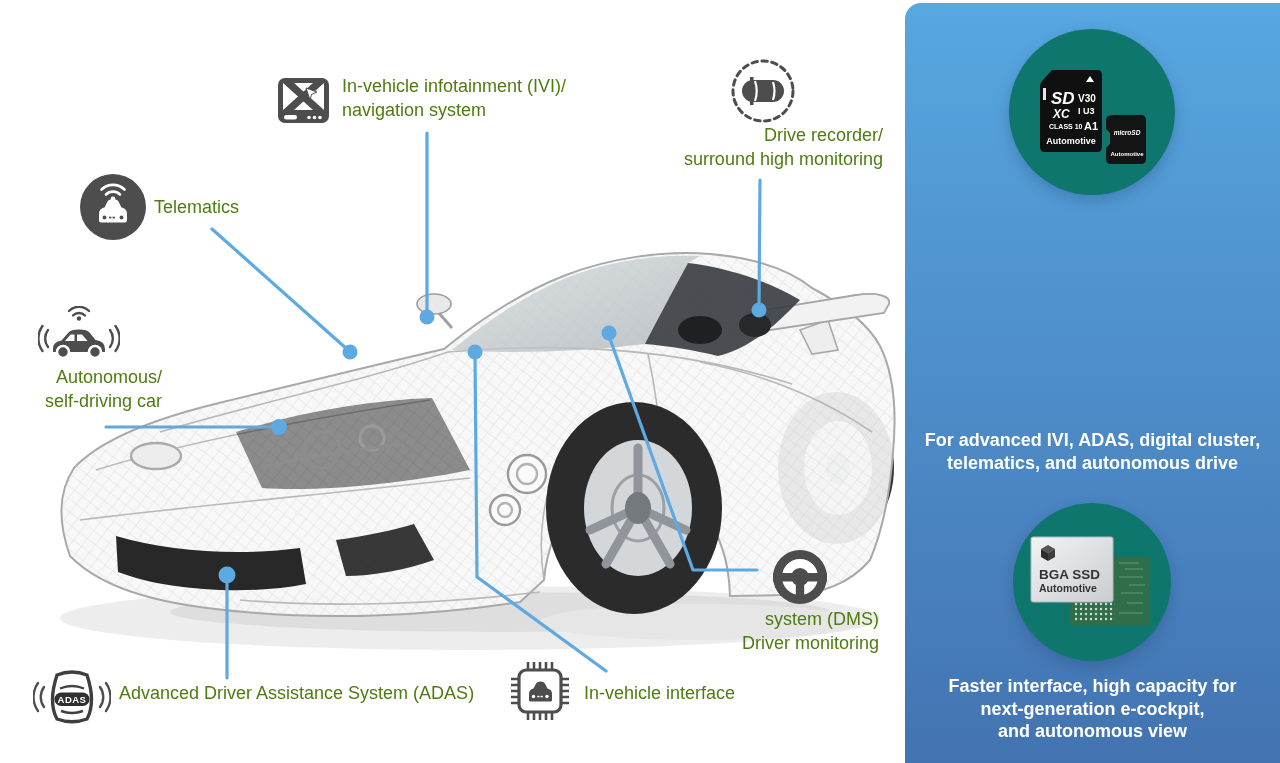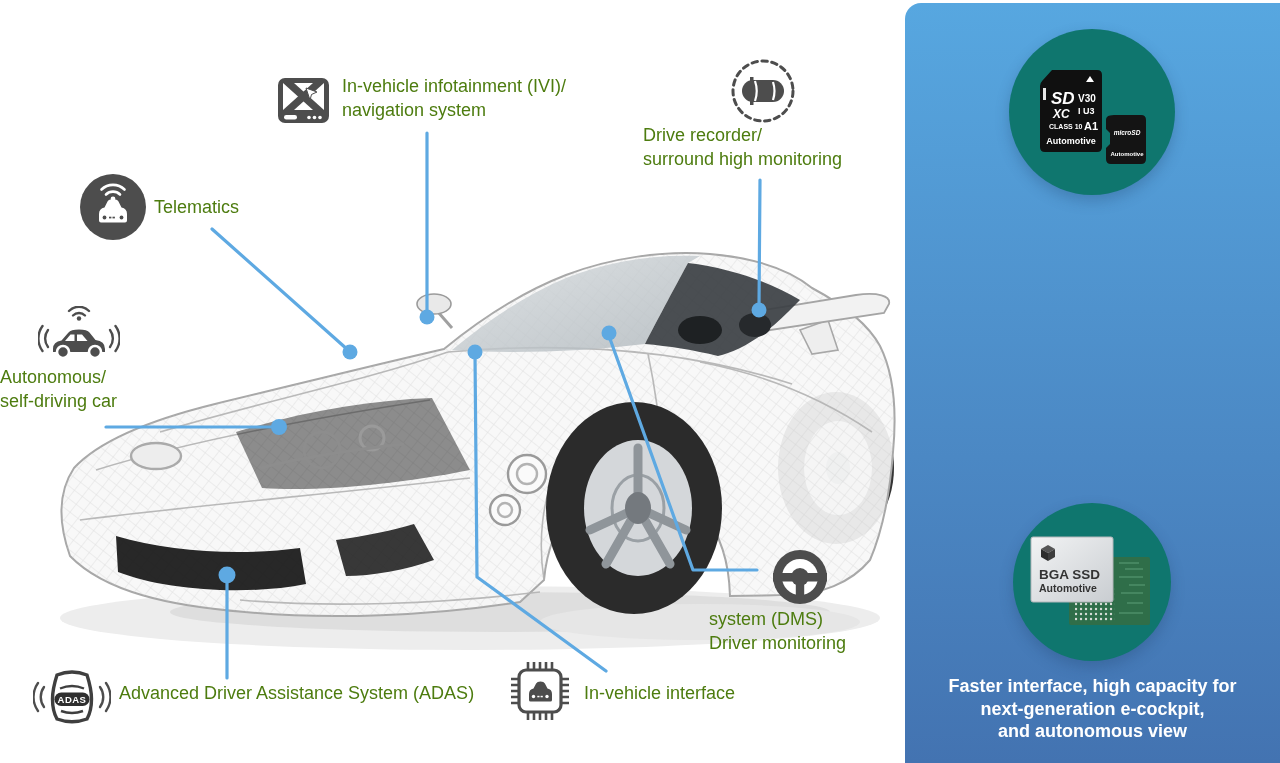--- a/index.html
+++ b/index.html
@@ -2,21 +2,21 @@
 <html style="--accent-line: #5EA9E2; --icon-gray: #4D4D4D; --label-text: #4F4F4F; --sidebar-top: #57A7E0; --sidebar-bottom: #4373B1; --caption-text: #FFFFFF;"><head>
 <meta charset="utf-8">
 <style>
   *{margin:0;padding:0;box-sizing:border-box}
   body{background:#fff}
   .stage{position:relative;width:1280px;height:763px;background:#ffffff;overflow:hidden;
          font-family:"Liberation Sans",sans-serif;}
   .abs{position:absolute}
   svg{display:block}
   .callout-label{position:absolute;font-weight:400;color:#4d7c0f;font-size:18px;line-height:23.5px;white-space:nowrap}
-  .center{text-align:left}
+  .center{text-align:right}
   .leaders{position:absolute;left:0;top:0;pointer-events:none}
   .carart{position:absolute;left:0;top:0}
   .sidebar{position:absolute;left:905px;top:3px;width:375px;height:760px;
            border-radius:16px 0 0 0;
            background:linear-gradient(180deg,var(--sidebar-top,#57a7e0) 0%,var(--sidebar-bottom,#4373b1) 100%)}
   .product-circle{position:absolute;background:#0f766e;border-radius:50%;
                   box-shadow:0 6px 14px rgba(30,60,100,.28)}
   .caption{position:absolute;left:905px;width:375px;text-align:center;color:#fff;
            font-weight:700;font-size:18px;line-height:22.5px}
 </style>
@@ -285,20 +285,24 @@
       </g>
 
       <g transform="translate(97,86)">
         <path d="M8 0 H35 Q40 0 40 5 V44 Q40 49 35 49 H5 Q0 49 0 44 V33 L4 29 V18 L0 14 V5 Q0 1 4 0.5 Z" fill="#141414"></path>
         <text x="21" y="20" font-family="Liberation Sans, sans-serif" font-size="6.5" font-style="italic" font-weight="bold" fill="#ffffff" text-anchor="middle">microSD</text>
         <text x="21" y="41" font-family="Liberation Sans, sans-serif" font-size="6" font-weight="bold" fill="#ffffff" text-anchor="middle">Automotive</text>
       </g>
     </svg>
   </div>
 
+  <div class="caption" style="top:429px">
+    <div>For advanced IVI, ADAS, digital cluster,</div>
+    <div>telematics, and autonomous drive</div>
+  </div>
 
   <div class="product-circle" style="left:1013px;top:503px;width:158px;height:158px">
     <svg width="158" height="158" viewBox="0 0 158 158">
 
       <g transform="translate(56,54)">
         <rect width="81" height="68" rx="2" fill="#2f6e49"></rect>
         <path d="M50 6 h20 M56 12 h18 M50 20 h24 M60 28 h16 M52 36 h22 M58 46 h16 M50 56 h24" stroke="#4e8f68" stroke-width="1.4" fill="none"></path>
         <rect x="6" y="28" width="40" height="36" fill="url(#balls)"></rect>
       </g>
 

